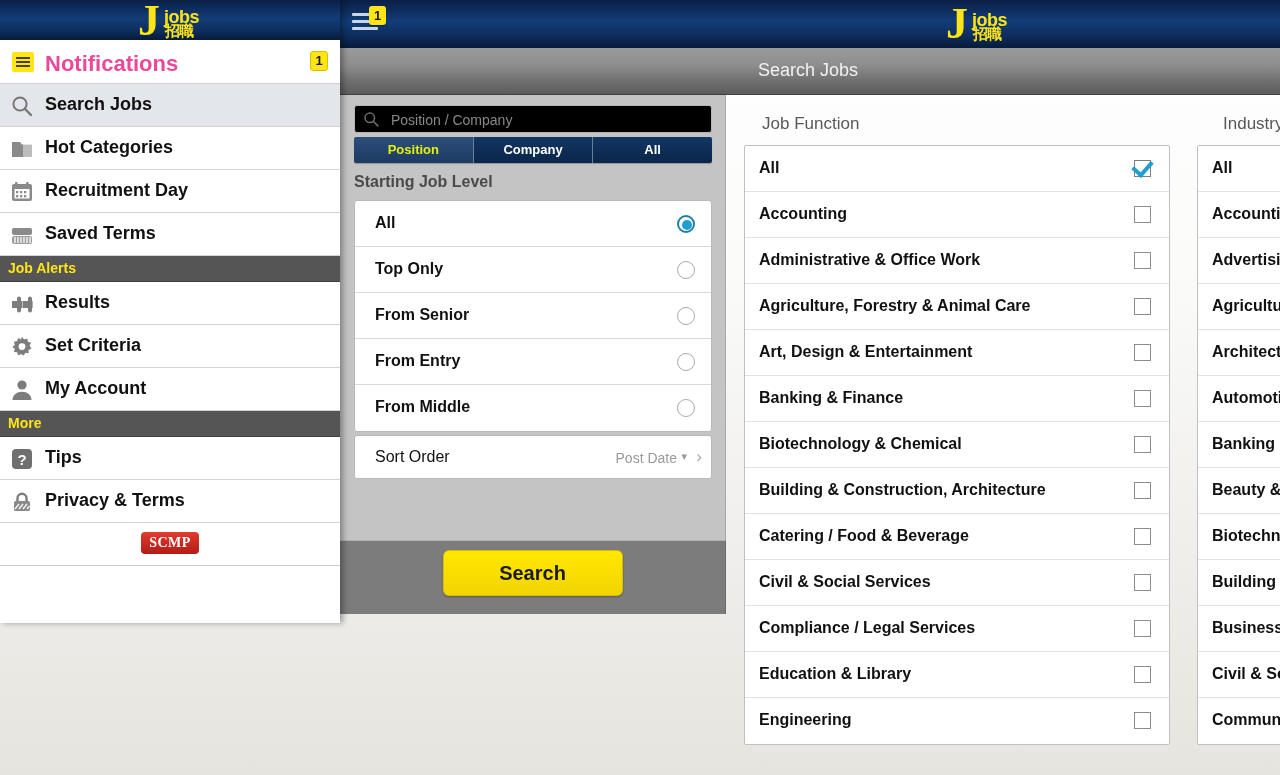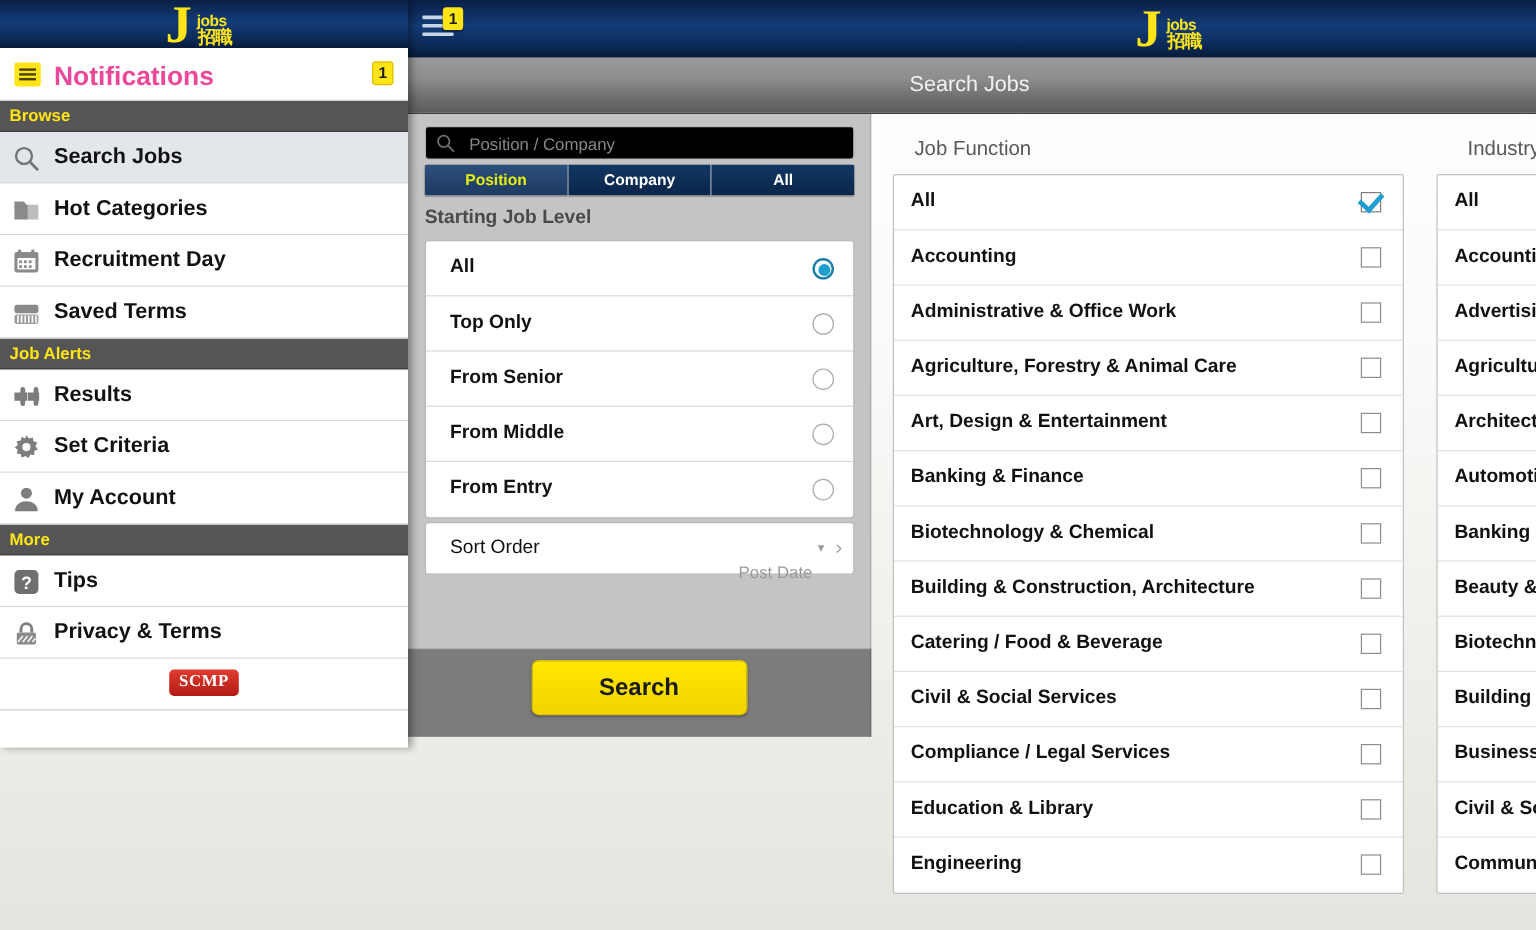--- a/index.html
+++ b/index.html
@@ -48,21 +48,21 @@
 
   
   .logo-j {
     position: absolute; left: 0; top: 0;
     font-family: "Liberation Serif", serif;
     font-size: 44px; font-weight: bold; color: #ffe516;
     line-height: 42px; letter-spacing: -2px;
   }
   .logo-jobs {
     position: absolute; left: 26px; top: 8px;
-    font-size: 13px; font-weight: bold; color: #ffe516;
+    font-size: 18px; font-weight: bold; color: #ffe516;
     letter-spacing: -0.5px; line-height: 19px;
   }
   .logo-cn {
     position: absolute; left: 27px; top: 24px;
     font-size: 15px; font-weight: bold; color: #ffe516;
     letter-spacing: -1px; line-height: 15px;
     font-family: "DejaVu Sans", sans-serif;
   }
 
   
@@ -151,21 +151,21 @@
     position: absolute; left: 14px; top: 340px; width: 358px; height: 44px;
     background: #fff; border: 1px solid #b9b9b9; border-radius: 3px;
     cursor: pointer;
   }
   .sort-card .lbl {
     position: absolute; left: 20px; top: 12px;
     font-size: 16px; font-weight: normal; color: #111;
   }
   .sort-card .val {
     position: absolute; right: 34px; top: 14px;
-    font-size: 14px; color: #9a9a9a; margin-top: 19px;
+    font-size: 14px; color: #9a9a9a;
   }
   .sort-card .caret {
     position: absolute; right: 24px; top: 14px;
     font-size: 11px; color: #9a9a9a;
   }
   .sort-card .chev {
     position: absolute; right: 9px; top: 11px;
     font-size: 17px; color: #a6a6a6;
   }
   .search-btn-bar {
@@ -334,25 +334,25 @@
         </div>
         <div class="radio-row">
           <span class="lbl">Top Only</span>
           <span class="radio-dot"></span>
         </div>
         <div class="radio-row">
           <span class="lbl">From Senior</span>
           <span class="radio-dot"></span>
         </div>
         <div class="radio-row">
+          <span class="lbl">From Entry</span>
+          <span class="radio-dot"></span>
+        </div>
+        <div class="radio-row">
           <span class="lbl">From Middle</span>
-          <span class="radio-dot"></span>
-        </div>
-        <div class="radio-row">
-          <span class="lbl">From Entry</span>
           <span class="radio-dot"></span>
         </div>
       </div>
 
       <div class="sort-card">
         <span class="lbl">Sort Order</span>
         <span class="val">Post Date</span>
         <span class="caret">▾</span>
         <span class="chev">›</span>
       </div>
@@ -499,21 +499,20 @@
       <span class="notif-ico">
           <i></i>
           <i></i>
           <i></i>
         </span>
       <span class="notif-txt">Notifications</span>
       <span class="notif-badge">1</span>
     </div>
 
     <div id="drawer-groups">
-        <div class="grp-head">Browse</div>
         <div class="nav-row sel">
           <span class="nav-ico"><svg width="24" height="24" viewBox="0 0 24 24">
               <circle cx="10" cy="10" r="6.6" fill="none" stroke="#767676" stroke-width="2"></circle>
               <line x1="15" y1="15" x2="21" y2="21" stroke="#767676" stroke-width="2.4" stroke-linecap="round"></line>
             </svg></span>
           <span class="nav-lbl">Search Jobs</span>
         </div>
         <div class="nav-row">
           <span class="nav-ico"><svg width="24" height="24" viewBox="0 0 24 24">
               <path d="M2 5h8l2 2.6h1.6V20H2z" fill="#8a8a8a"></path>

